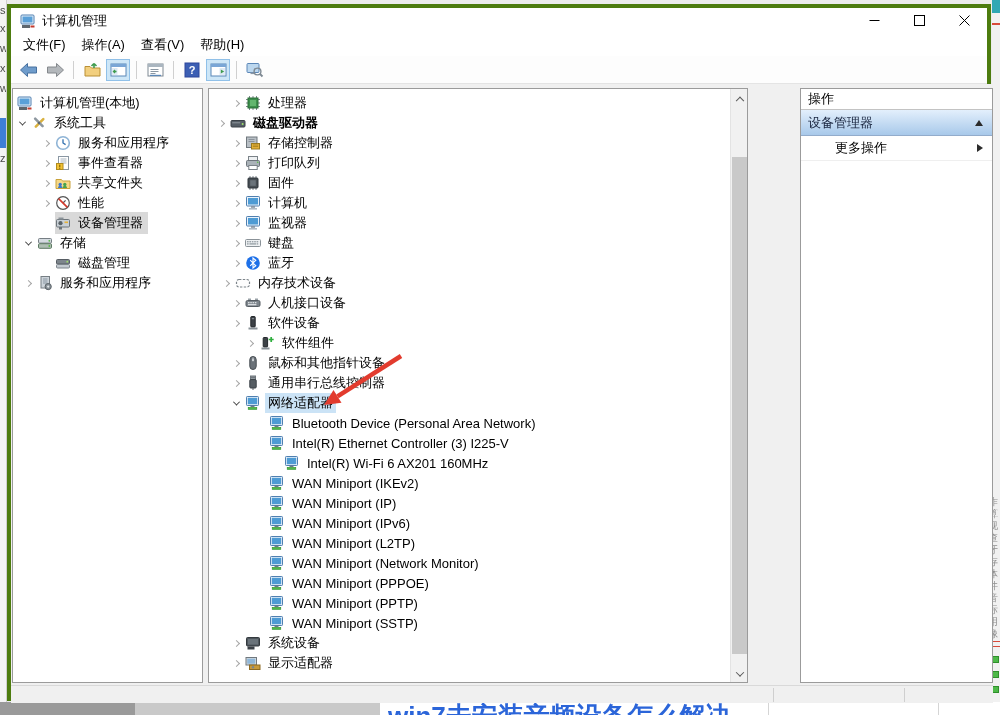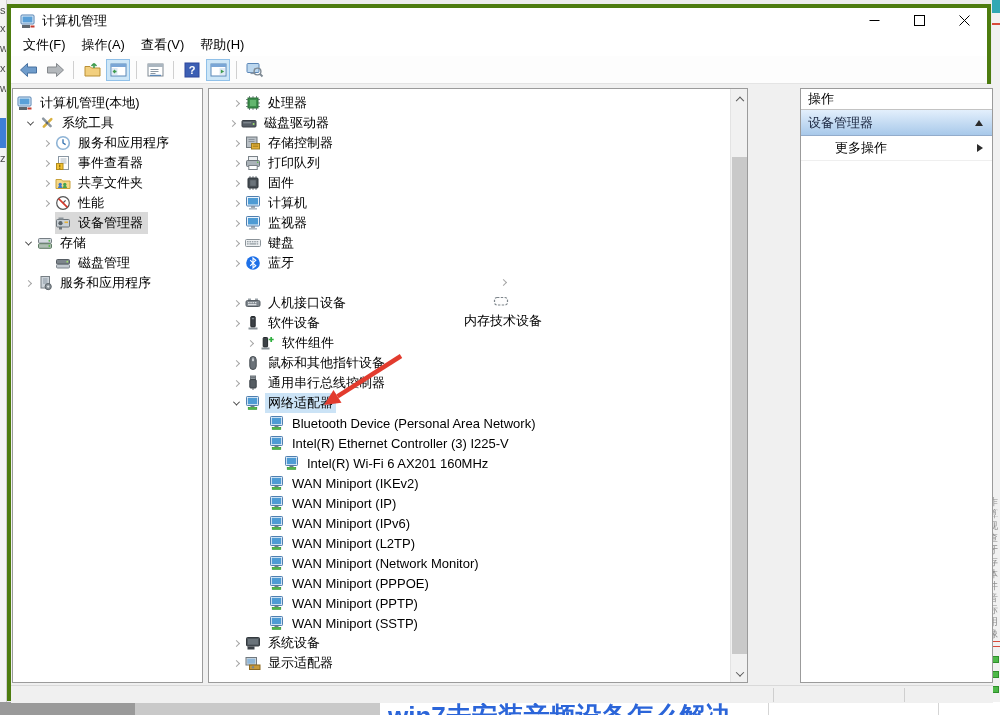--- a/index.html
+++ b/index.html
@@ -219,21 +219,21 @@
           <span class="ticon">
             <svg width="16" height="16" viewBox="0 0 16 16">
               <rect x="1" y="2" width="13" height="9" rx="1" fill="#e9f2fb" stroke="#4f7fb0"></rect>
               <rect x="2.5" y="3.5" width="10" height="6" fill="#5aa0d8"></rect>
               <rect x="2" y="12" width="8" height="3" fill="#5f676e"></rect>
               <rect x="10.5" y="12.5" width="4" height="2" fill="#c23b2e"></rect>
             </svg>
           </span>
           <span class="tlabel">计算机管理(本地)</span>
         </div>
-        <div class="trow" style="padding-left: 8px;">
+        <div class="trow" style="padding-left: 0;">
           <span class="chev-box">
             <span class="chev exp"></span>
           </span>
           <span class="ticon">
             <svg width="16" height="16" viewBox="0 0 16 16">
               <rect x="7" y="1" width="2.6" height="13" rx="1.2" fill="#d9b13f" transform="rotate(45 8 8)"></rect>
               <rect x="7" y="1" width="2.6" height="13" rx="1.2" fill="#8d979f" transform="rotate(-45 8 8)"></rect>
               <circle cx="8" cy="8" r="1.2" fill="#5f676e"></circle>
             </svg>
           </span>
@@ -359,21 +359,21 @@
           </span>
           <span class="ticon">
             <svg width="16" height="16" viewBox="0 0 16 16">
               <path d="M4.5 1v2M8 1v2M11.5 1v2M4.5 13v2M8 13v2M11.5 13v2M1 4.5h2M1 8h2M1 11.5h2M13 4.5h2M13 8h2M13 11.5h2" stroke="#7d858c"></path>
               <rect x="3" y="3" width="10" height="10" fill="#3d8f4c" stroke="#2a6e37"></rect>
               <rect x="5" y="5" width="6" height="6" fill="#63b66f"></rect>
             </svg>
           </span>
           <span class="tlabel">处理器</span>
         </div>
-        <div class="trow" style="padding-left: 14px;">
+        <div class="trow" style="padding-left: 3px; font-weight: bold;">
           <span class="chev-box">
             <span class="chev"></span>
           </span>
           <span class="ticon">
             <svg width="16" height="16" viewBox="0 0 16 16">
               <rect x="1" y="5.5" width="14" height="6.5" rx="1" fill="#565e66" stroke="#3a4046"></rect>
               <rect x="2.2" y="7" width="8" height="1.4" fill="#7d858c"></rect>
               <circle cx="12.6" cy="9" r="1" fill="#9fe36a"></circle>
             </svg>
           </span>
@@ -474,21 +474,21 @@
             <span class="chev"></span>
           </span>
           <span class="ticon">
             <svg width="16" height="16" viewBox="0 0 16 16">
               <circle cx="8" cy="8" r="6.8" fill="#1d70e8"></circle>
               <path d="M5.2 5.2l5.6 5.6L8 13V3l2.8 2.2-5.6 5.6" stroke="#fff" stroke-width="1.1" fill="none"></path>
             </svg>
           </span>
           <span class="tlabel">蓝牙</span>
         </div>
-        <div class="trow" style="padding-left: 18px; flex-direction: column;">
+        <div class="trow" style="padding-left: 8px;">
           <span class="chev-box">
             <span class="chev"></span>
           </span>
           <span class="ticon">
             <svg width="16" height="16" viewBox="0 0 16 16">
               <rect x="1.5" y="4.5" width="13" height="7.5" rx="2.5" fill="#fdfdfd" stroke="#7c848a" stroke-width="1.2" stroke-dasharray="2.4 1.4"></rect>
             </svg>
           </span>
           <span class="tlabel">内存技术设备</span>
         </div>

